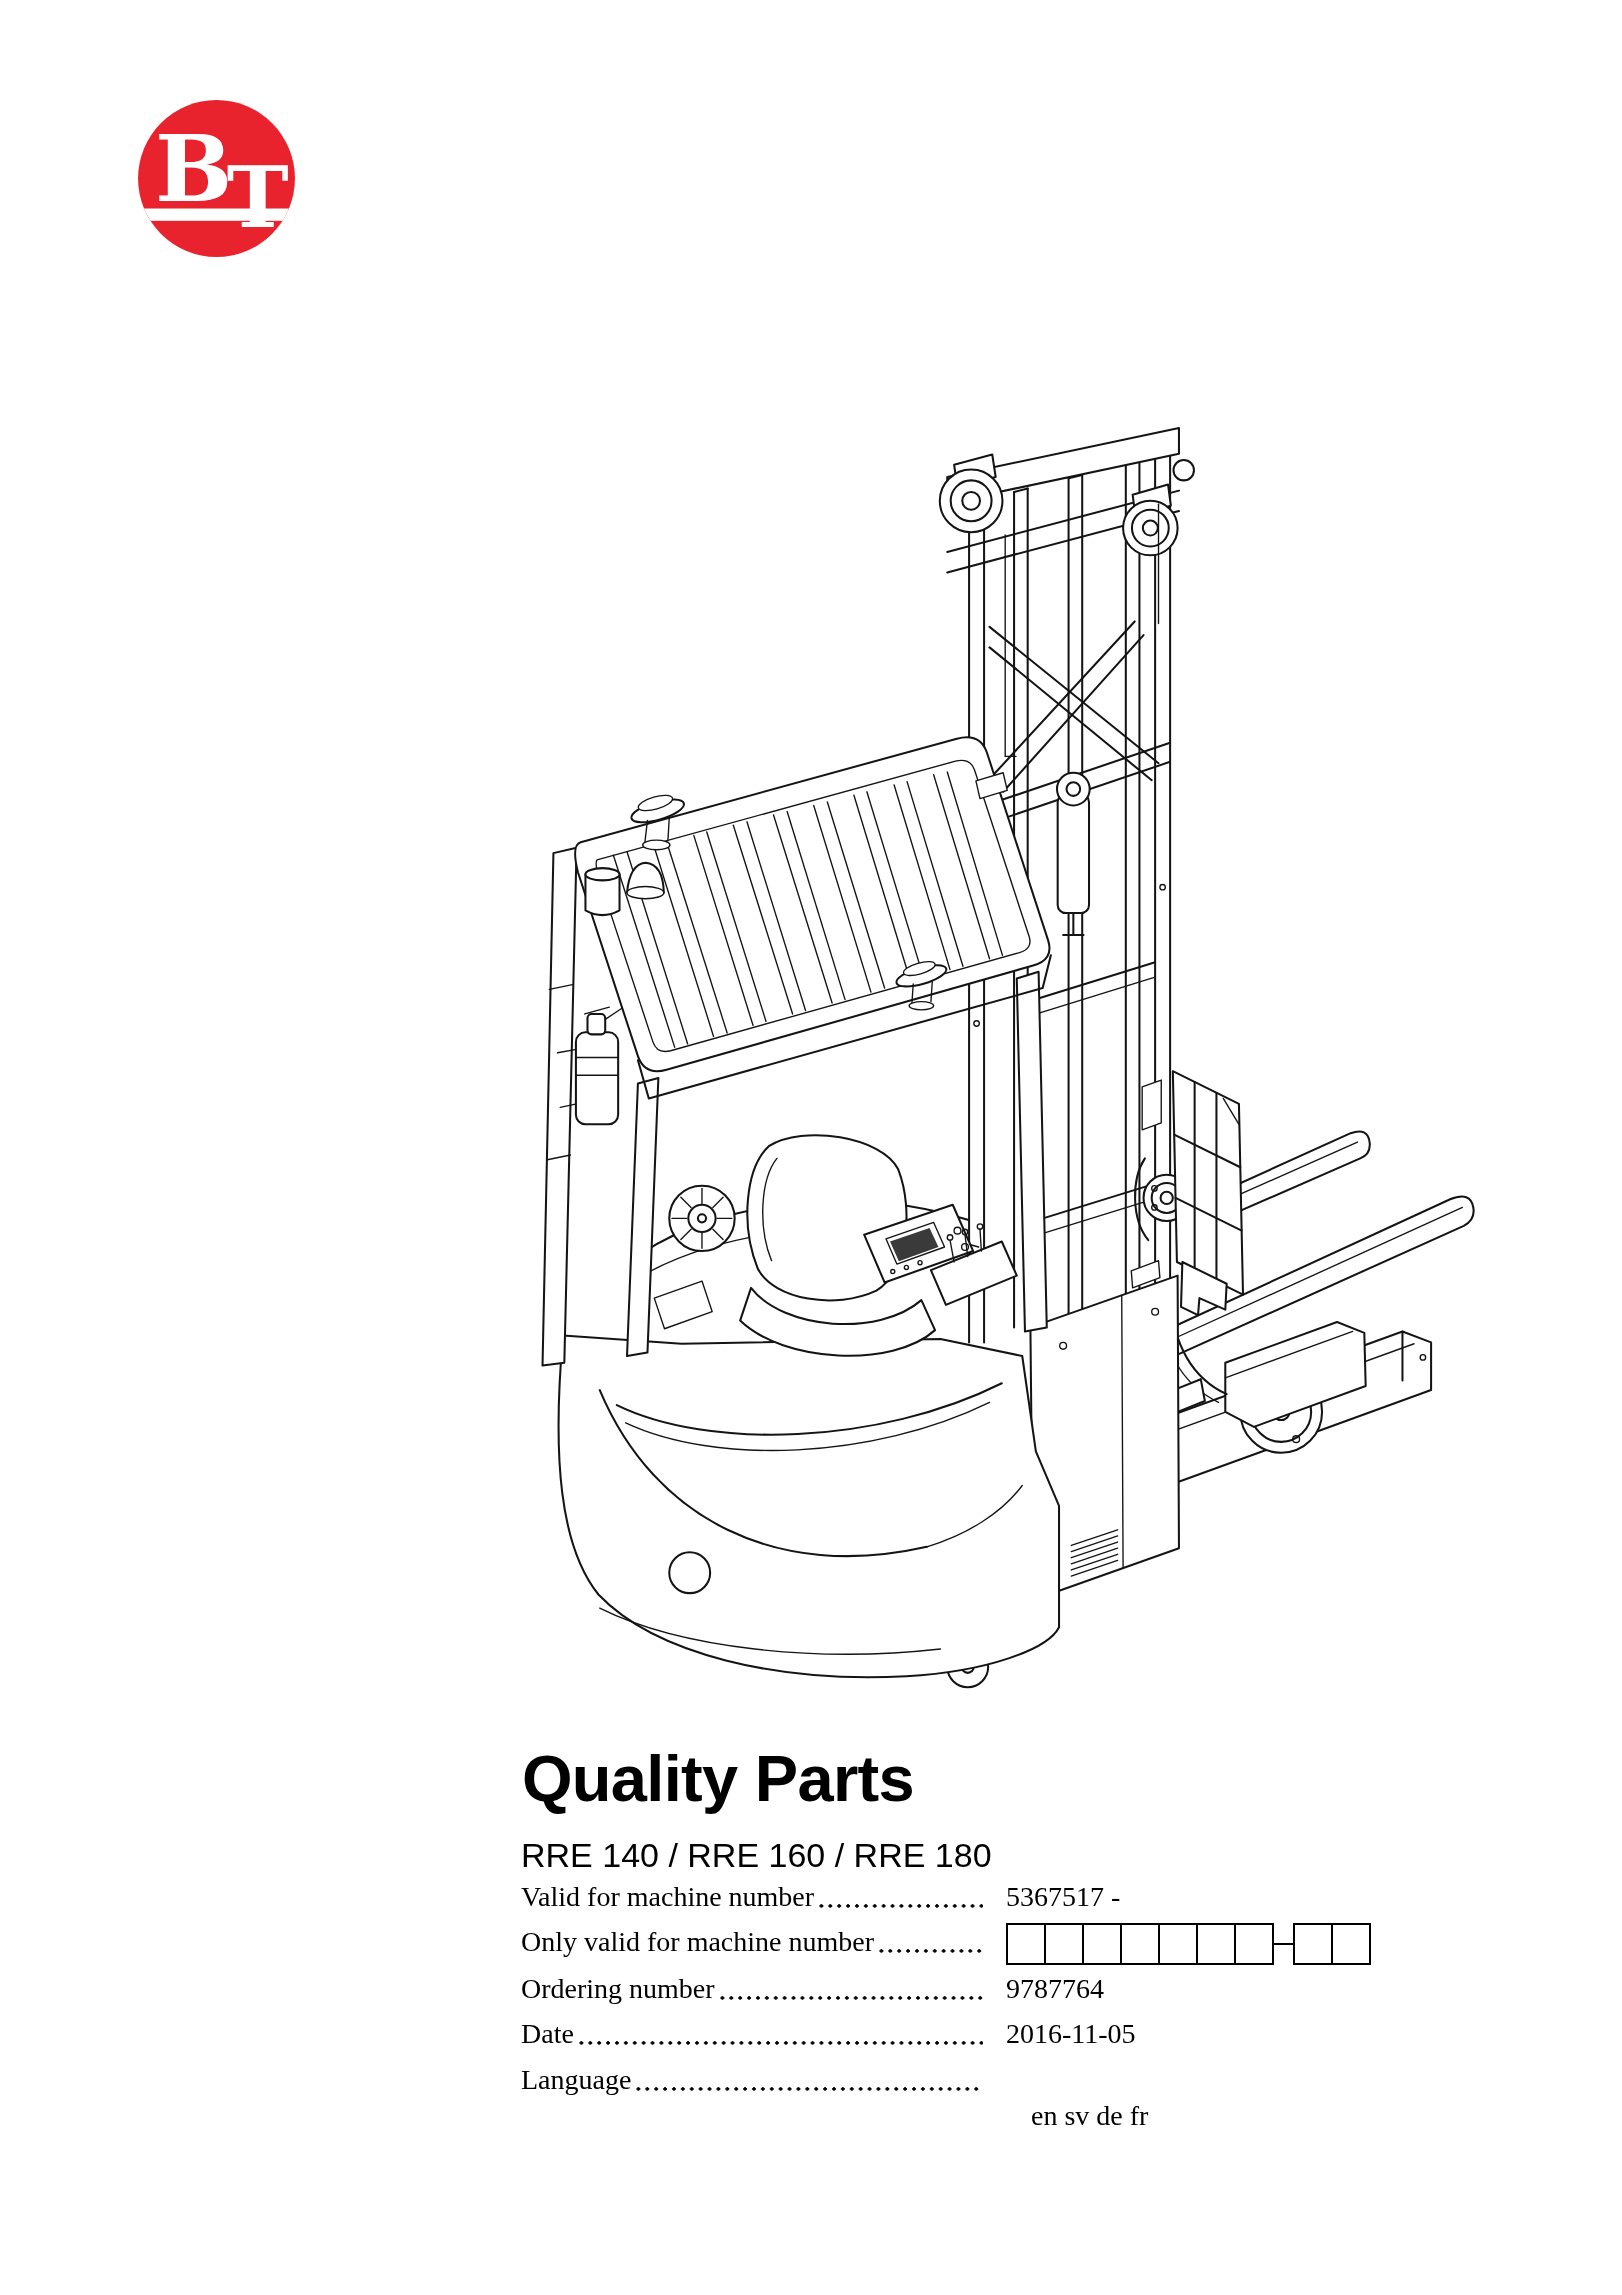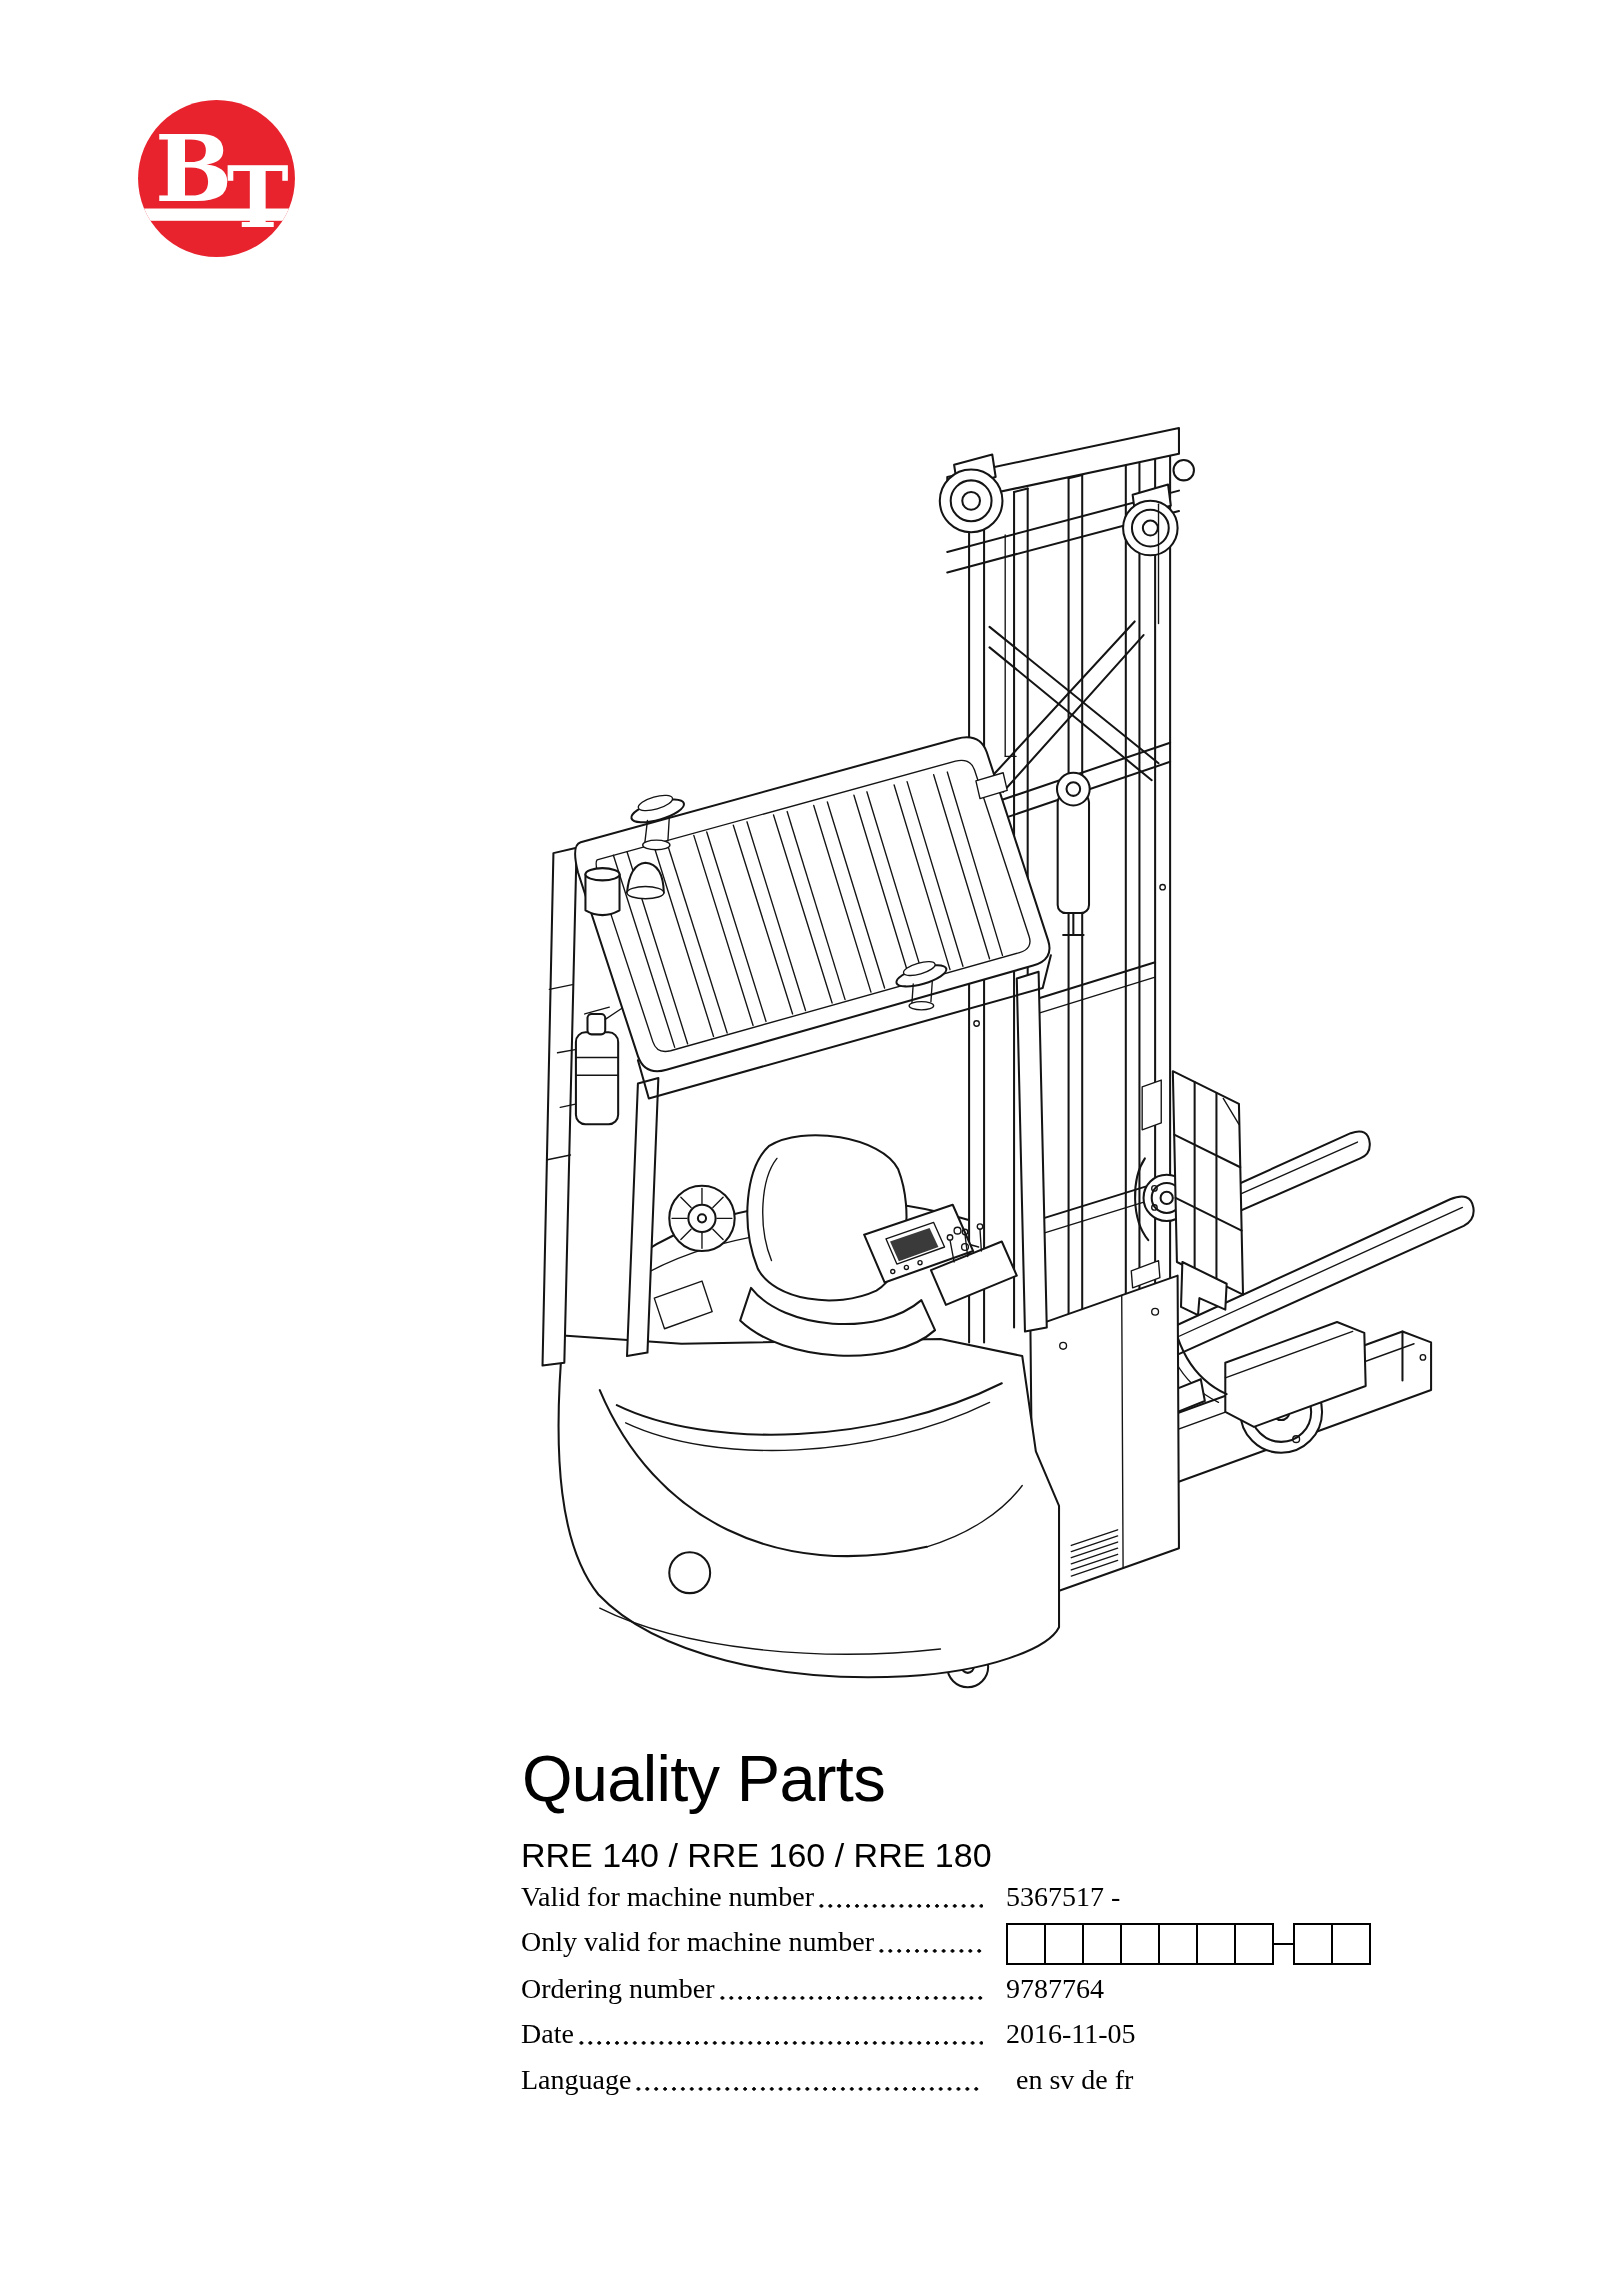--- a/index.html
+++ b/index.html
@@ -7,37 +7,37 @@
     position:relative;width:1622px;height:2295px;background:#ffffff;
     font-family:"Liberation Sans",sans-serif;color:#000;overflow:hidden;
   }
   .logo{position:absolute;left:136px;top:98px;}
   .truck{position:absolute;left:0;top:0;}
   .truck *{fill:none;stroke:#141414;stroke-width:3;stroke-linecap:round;stroke-linejoin:round;}
   .truck .w{fill:#ffffff;}
   .truck .thin{stroke-width:2;}
   .truck .dark{fill:#3a3a3a;stroke:none;}
   .title{
-    position:absolute;left:522px;top:1746px;font-size:65px;font-weight:400;
+    position:absolute;left:522px;top:1746px;font-size:65px;font-weight:700;
     letter-spacing:-0.7px;white-space:nowrap;line-height:1;
   }
   .subtitle{
     position:absolute;left:521px;top:1838px;font-size:34px;font-weight:400;
     white-space:nowrap;line-height:1;
   }
   .field-row{position:absolute;left:521px;width:465px;height:33px;display:flex;font-family:Liberation Serif, serif;}
   .f-label{font-size:28px;line-height:33px;white-space:nowrap;}
   .leader{
     flex:1;margin:0 2.7px 0 4.1px;
     background-image:radial-gradient(circle at 2px 2px,#000 1.5px,transparent 2px);
     background-size:8.9px 4.1px;background-repeat:repeat-x;
     background-position:left 1.4px bottom 4.8px;
   }
   .f-value{position:absolute;left:485px;top:0;font-size:28px;line-height:33px;white-space:nowrap;}
-  .f-value.indent{left:495px;}
+  .f-value.indent{left:510px;margin-top:36px;}
   .serial-boxes{position:absolute;left:1006px;top:1923px;display:flex;align-items:center;}
   .cellgroup{display:flex;}
   .cell{width:40px;height:42px;border:2px solid #000;box-sizing:border-box;}
   .cell + .cell{margin-left:-2px;}
   .dash{width:19px;height:2px;background:#000;}
 </style>
 </head>
 <body>
 
 <div class="page">

